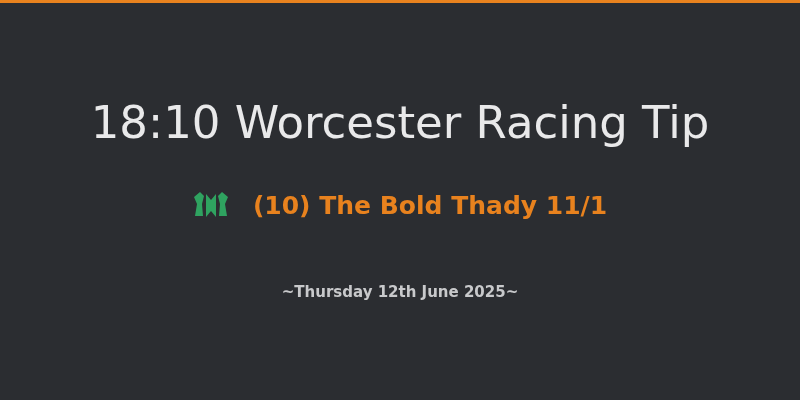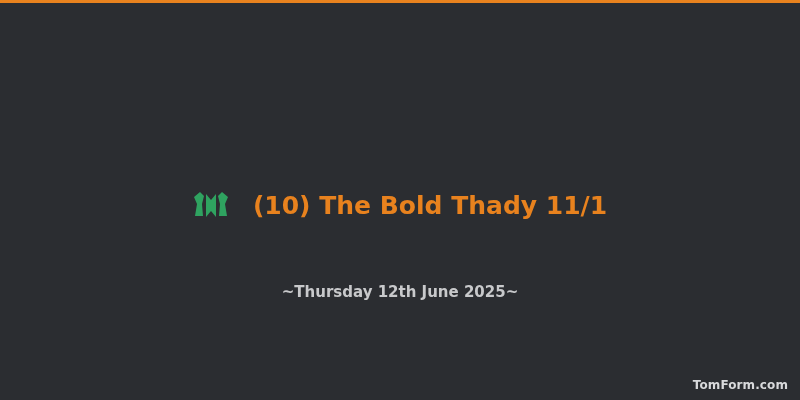--- a/index.html
+++ b/index.html
@@ -88,29 +88,29 @@
     white-space: nowrap;
   }
 </style>
 </head>
 <body>
 
 <div class="top-rule"></div>
 
 <div class="stage">
 
+  <div class="title">18:10 Worcester Racing Tip</div>
 
   <div class="tip-row">
     <span class="silks-icon">
       <svg viewBox="0 0 36 30" width="36" height="30" aria-hidden="true">
         <path d="M1 6 L7 1 L11 5 L9 13 L10 25 L2 25 L4 13 Z" fill="#2fa360"></path>
         <path d="M35 6 L29 1 L25 5 L27 13 L26 25 L34 25 L32 13 Z" fill="#2fa360"></path>
         <path d="M13 3 L18 9 L23 3 L23 26 L18 20 L13 26 Z" fill="#2fa360"></path>
       </svg>
     </span>
     <span class="tip-text">(10) The Bold Thady 11/1</span>
   </div>
 
   <div class="date-line">~Thursday 12th June 2025~</div>
 
-  <div class="footer-brand">TomForm.com</div>
 
 </div>
 
 </body></html>

